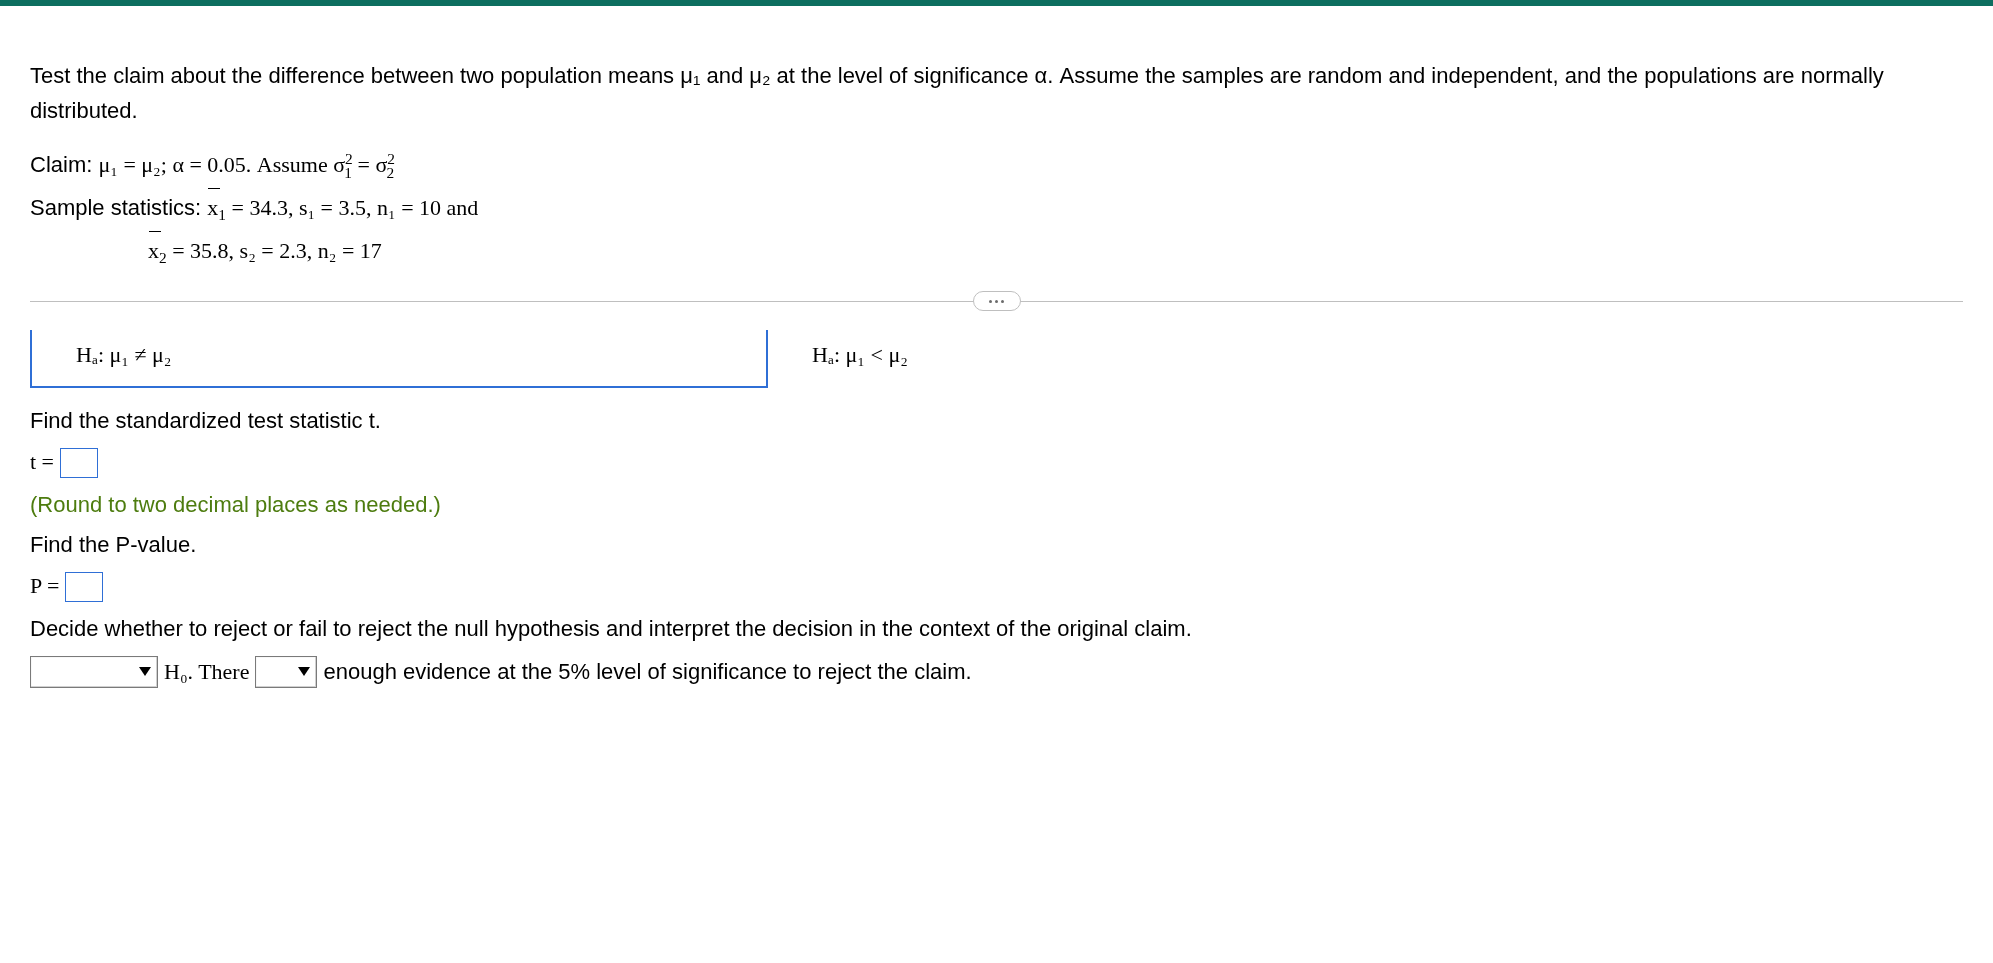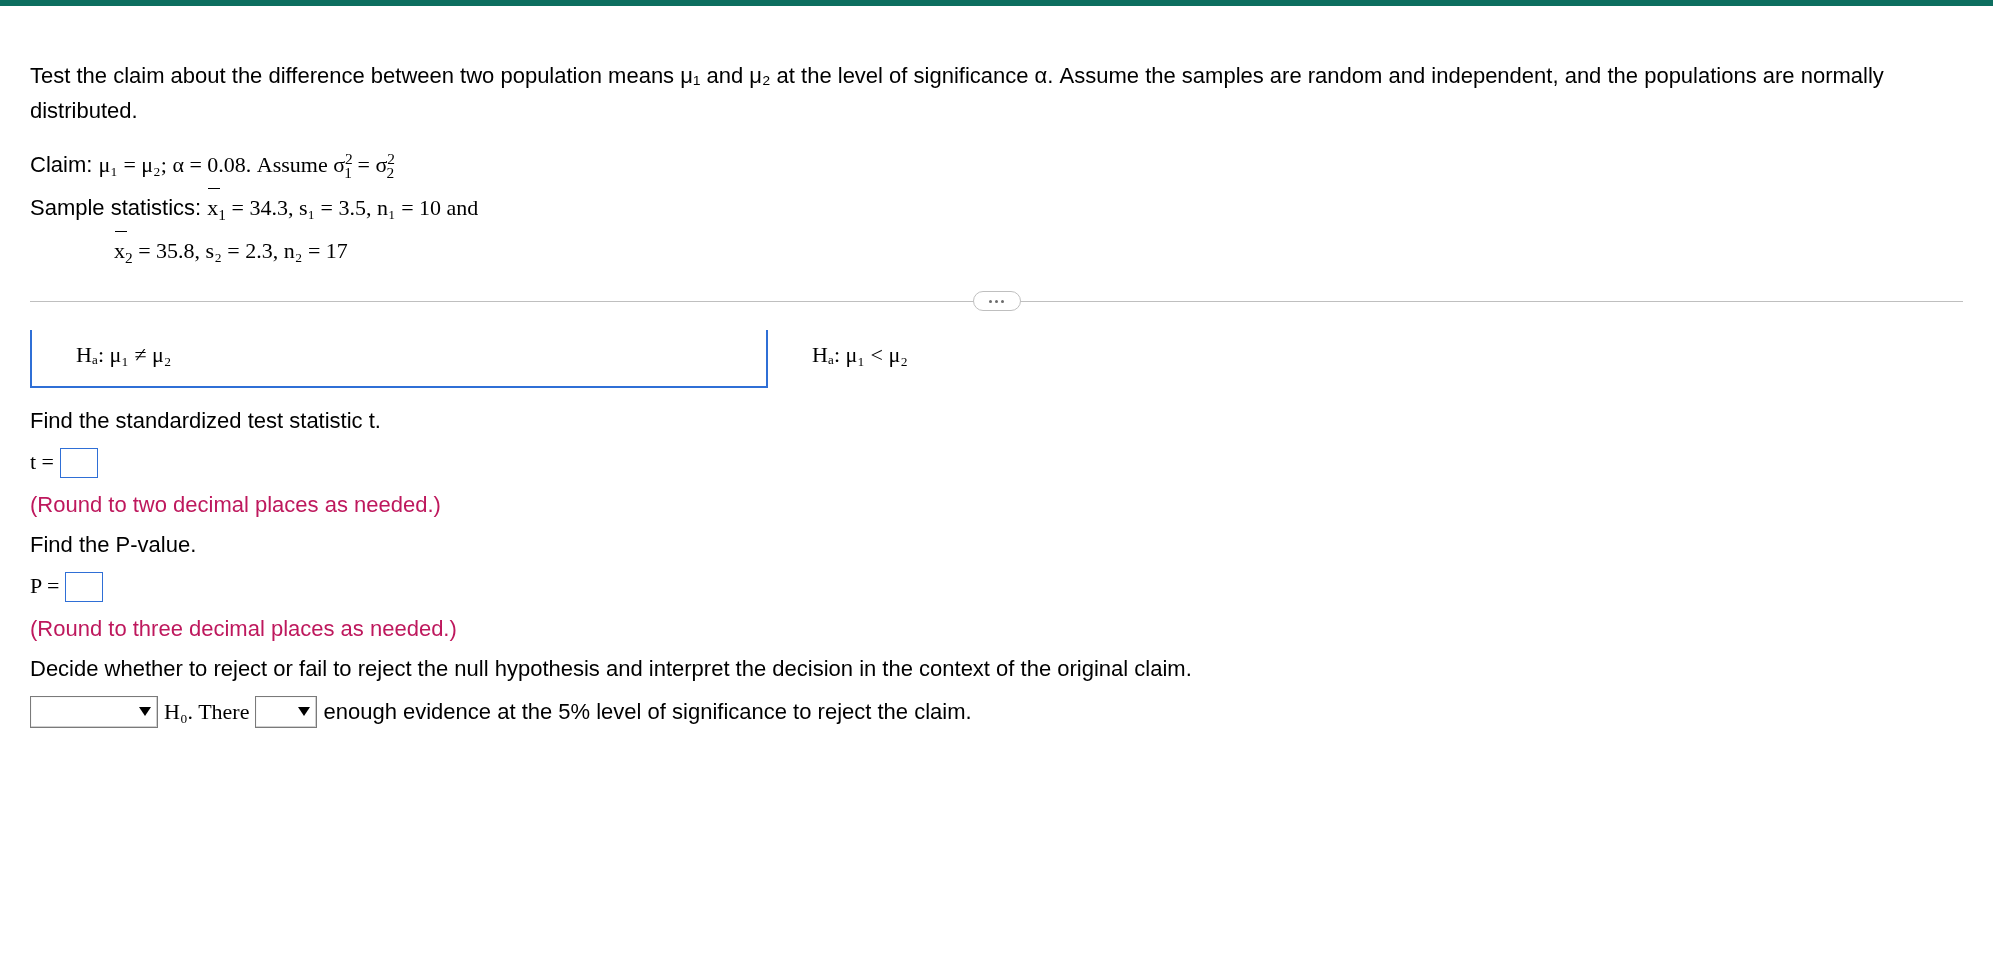--- a/index.html
+++ b/index.html
@@ -20,21 +20,21 @@
   }
   .para {
     line-height: 1.6;
     margin-bottom: 16px;
     margin-top: 28px;
   }
   .stat-line {
     line-height: 1.9;
   }
   .stats-row2 {
-    margin-left: 84px;
+    margin-left: 118px;
   }
   .divider-wrap {
     position: relative;
     margin: 28px 0 28px 0;
   }
   .divider-line {
     border: none;
     border-top: 1px solid #bfbfbf;
     margin: 0;
   }
@@ -134,34 +134,34 @@
     position: relative;
   }
   .xbar::before {
     content: "";
     position: absolute;
     top: 0.05em;
     left: 0.05em;
     width: 0.55em;
     border-top: 1.5px solid #000;
   }
-  .accent-text { color: #be185d; }
+  .accent-text { color: #4d7c0f; }
   .math { font-family: "Times New Roman", Times, serif; font-style: normal; }
 </style>
 </head>
 <body>
 
 <div class="topbar"></div>
 
 <div class="content">
 
   <div class="para">Test the claim about the difference between two population means μ₁ and μ₂ at the level of significance α. Assume the samples are random and independent, and the populations are normally distributed.</div>
 
   <div class="stat-line">
-    <span>Claim: </span><span class="math">μ₁ = μ₂; α = 0.08. Assume </span><span class="math">σ</span><span class="sup math">2</span><span class="sub math" style="margin-left:-0.55em;">1</span><span class="math"> = σ</span><span class="sup math">2</span><span class="sub math" style="margin-left:-0.55em;">2</span>
+    <span>Claim: </span><span class="math">μ₁ = μ₂; α = 0.05. Assume </span><span class="math">σ</span><span class="sup math">2</span><span class="sub math" style="margin-left:-0.55em;">1</span><span class="math"> = σ</span><span class="sup math">2</span><span class="sub math" style="margin-left:-0.55em;">2</span>
   </div>
 
   <div class="stat-line">
     <span>Sample statistics:  </span><span class="math xbar">x</span><span class="sub math">1</span><span class="math"> = 34.3, s₁ = 3.5, n₁ = 10 and</span>
   </div>
 
   <div class="stat-line stats-row2">
     <span class="math xbar">x</span><span class="sub math">2</span><span class="math"> = 35.8, s₂ = 2.3, n₂ = 17</span>
   </div>
 
@@ -188,21 +188,20 @@
   <div class="row">
     <span class="math">t = </span><input type="text" class="input-small" value="" style="">
   </div>
   <div class="row accent-text">(Round to two decimal places as needed.)</div>
 
   <div class="row">Find the P-value.</div>
 
   <div class="row">
     <span class="math">P = </span><input type="text" class="input-small" value="" style="">
   </div>
-  <div class="row accent-text">(Round to three decimal places as needed.)</div>
 
   <div class="row">Decide whether to reject or fail to reject the null hypothesis and interpret the decision in the context of the original claim.</div>
 
   <div class="row" style="display:flex;align-items:center;flex-wrap:wrap;gap:6px;">
     <span class="select-like w-wide">
       <span></span>
       <span class="tri-down"></span>
     </span>
     <span class="math"> H₀. There </span>
     <span class="select-like w-narrow">

